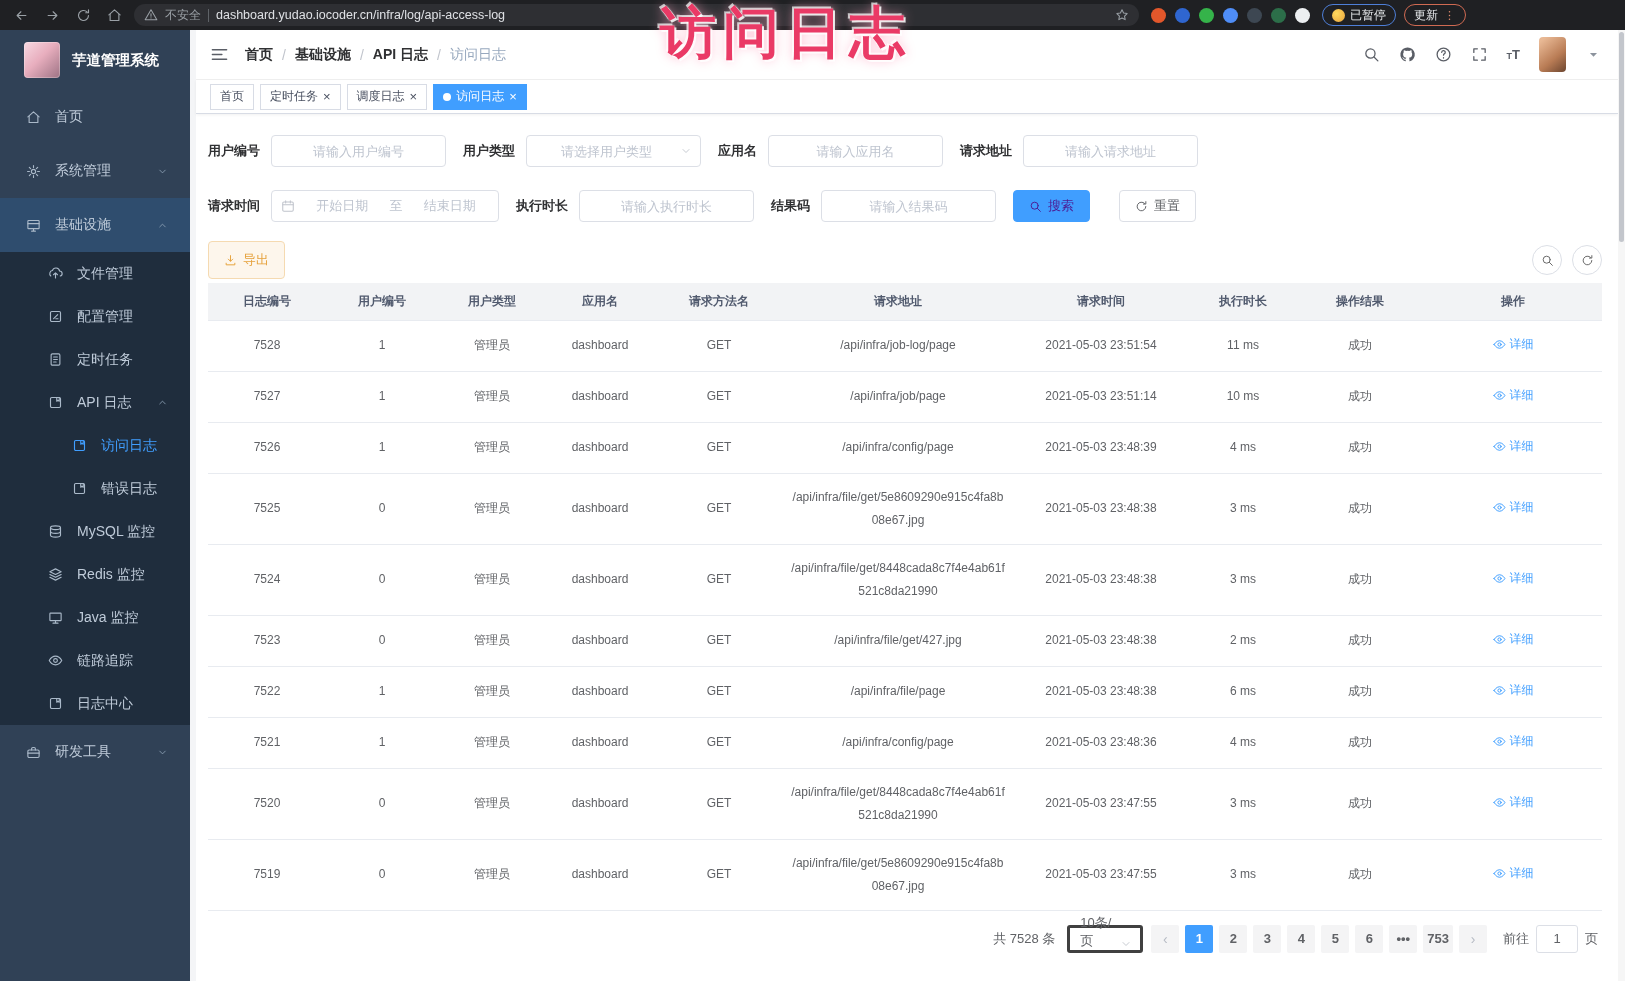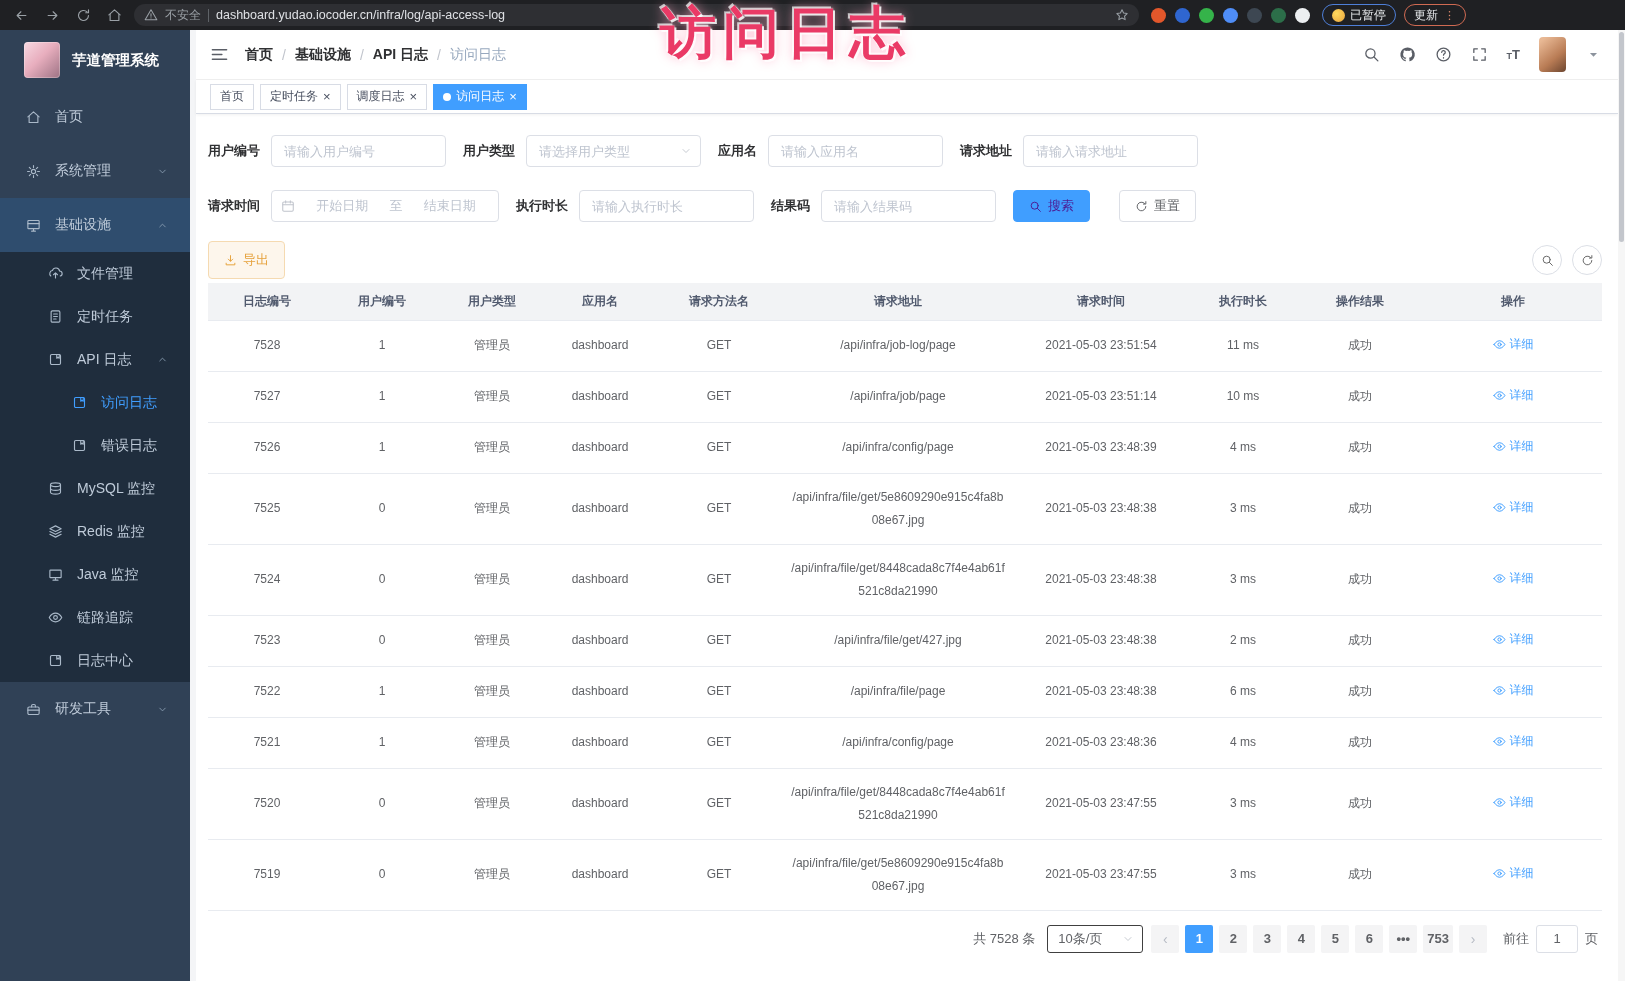--- a/index.html
+++ b/index.html
@@ -70,21 +70,21 @@
   .tag { height:26px; display:flex; align-items:center; gap:5px; padding:0 9px; border:1px solid #d8dce5; background:#fff; color:#495060; font-size:12px; cursor:pointer; white-space:nowrap; }
   .tag.active { background:#409eff; border-color:#409eff; color:#fff; }
   .tab-dot { width:8px; height:8px; border-radius:50%; background:#fff; display:inline-block; }
   .tag-close { font-size:13px; line-height:1; cursor:pointer; }
 
   
   .content { flex:1; padding:21px 16px 0 12px; overflow:hidden; }
   .f-row { display:flex; align-items:center; margin-bottom:23px; }
   .f-item { display:flex; align-items:center; margin-right:17px; }
   .f-label { font-size:13px; font-weight:700; color:#303133; margin-right:11px; white-space:nowrap; }
-  .inp { height:32px; width:175px; border:1px solid #dcdfe6; border-radius:4px; padding:0 12px; font-size:13px; color:#606266; background:#fff; font-family:inherit; }
+  .inp { height:32px; width:175px; border:1px solid #dcdfe6; border-radius:4px; padding:0 12px; font-size:13px; color:#606266; background:#fff; font-family:inherit;text-align:center; }
   .inp::placeholder { color:#bec4cf; }
   .sel { position:relative; display:flex; align-items:center; }
   .sel .inp { padding-right:26px; }
   .sel-chev { position:absolute; right:9px; font-size:12px; color:#c0c4cc; pointer-events:none; }
   .range { width:228px; height:32px; border:1px solid #dcdfe6; border-radius:4px; display:flex; align-items:center; padding:0 9px; gap:8px; font-size:13px; color:#bec4cf; cursor:text; }
   .range .ic { color:#c0c4cc; font-size:14px; }
   .range .ph { flex:1; text-align:center; }
   .range .sep { color:#bec4cf; }
   .btn { height:32px; border-radius:4px; font-size:13px; display:inline-flex; align-items:center; gap:6px; padding:0 15px; cursor:pointer; border:1px solid #dcdfe6; background:#fff; color:#606266; font-family:inherit; }
   .btn .ic { font-size:13px; }
@@ -102,21 +102,21 @@
   .grid td { padding:12px 6px; line-height:23px; text-align:center; border-bottom:1px solid #e8ebf0; word-break:break-all; }
   .grid col.c1{width:118px}.grid col.c2{width:112px}.grid col.c3{width:108px}.grid col.c4{width:108px}
   .grid col.c5{width:130px}.grid col.c6{width:228px}.grid col.c7{width:178px}.grid col.c8{width:106px}
   .grid col.c9{width:128px}.grid col.c10{width:178px}
   .detail-link { color:#409eff; cursor:pointer; display:inline-flex; align-items:center; gap:4px; white-space:nowrap; }
   .detail-link .ic { font-size:13px; }
 
   
   .pagination { display:flex; align-items:center; justify-content:flex-end; gap:8px; margin:14px 4px 0 0; font-size:13px; color:#606266; }
   .pg-total { margin-right:4px; }
-  .pg-size { position:relative; width:96px; height:28px; border:1px solid #404040; border-radius:3px; display:flex; align-items:center; padding:0 24px 0 10px; cursor:pointer; color:#606266; }
+  .pg-size { position:relative; width:76px; height:28px; border:3px solid #404040; border-radius:3px; display:flex; align-items:flex-end; padding:0 24px 0 10px; cursor:pointer; color:#606266; }
   .pg-size .sel-chev { right:8px; }
   .pager { display:flex; align-items:center; gap:6px; }
   .pg-btn { min-width:28px; height:28px; padding:0 4px; border-radius:2px; background:#f4f4f5; display:flex; align-items:center; justify-content:center; cursor:pointer; color:#606266; font-weight:700; }
   .pg-btn.arrow { color:#b6bbc4; font-weight:400; font-size:14px; }
   .pg-btn.active { background:#409eff; color:#fff; }
   .pg-goto { display:flex; align-items:center; gap:7px; margin-left:8px; }
   .goto-input { width:42px; height:28px; border:1px solid #dcdfe6; border-radius:3px; text-align:center; font-size:13px; color:#606266; font-family:inherit; }
 
   
   .watermark { position:absolute; left:660px; top:-4px; z-index:60; font-size:56px; font-weight:900; letter-spacing:7px; color:#ea3a66; white-space:nowrap;
@@ -242,20 +242,29 @@
               <svg viewBox="0 0 24 24">
                 <path d="M19.5 16a4 4 0 0 0-.9-7.9A6 6 0 0 0 7 7.3 5 5 0 0 0 4.5 16"></path>
                 <path d="M12 11v8M8.8 14l3.2-3 3.2 3"></path>
               </svg>
             </span>
             <span class="mi-label">文件管理</span>
           </div>
           <div class="menu-item level1 in-sub">
             <span class="ic mi-icon">
               <svg viewBox="0 0 24 24">
+                <rect x="4" y="4" width="16" height="16" rx="2"></rect>
+                <path d="M9 15.5l6.5-6.5M12.5 15.5h3.5"></path>
+              </svg>
+            </span>
+            <span class="mi-label">配置管理</span>
+          </div>
+          <div class="menu-item level1 in-sub">
+            <span class="ic mi-icon">
+              <svg viewBox="0 0 24 24">
                 <rect x="5" y="3" width="14" height="18" rx="2"></rect>
                 <path d="M9 8h6M9 12h6M9 16h4"></path>
               </svg>
             </span>
             <span class="mi-label">定时任务</span>
           </div>
           <div class="menu-item level1 in-sub">
             <span class="ic mi-icon">
               <svg viewBox="0 0 24 24">
                 <rect x="4" y="4" width="16" height="16" rx="2"></rect>

